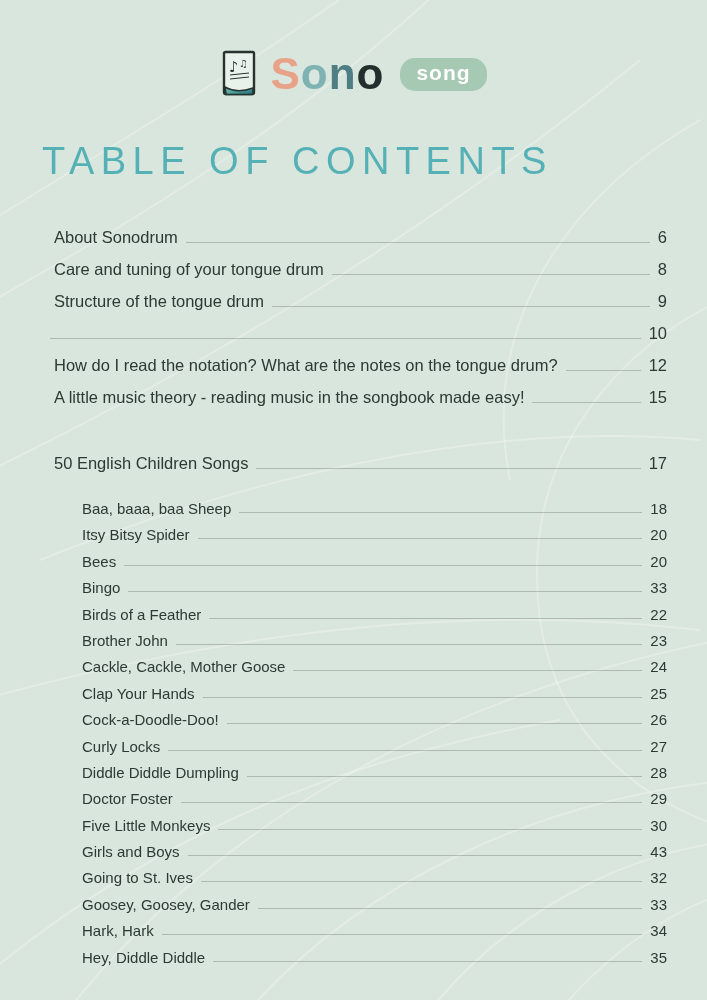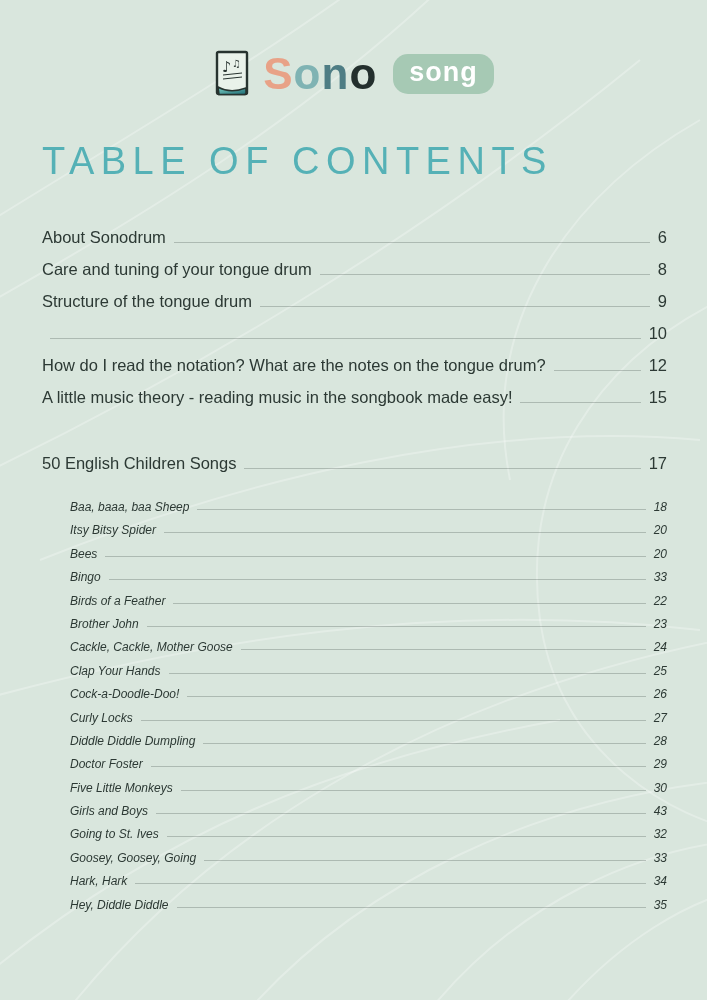--- a/index.html
+++ b/index.html
@@ -20,47 +20,47 @@
     gap:14px;padding-top:46px;height:56px;
   }
   .logo-icon{display:block;}
   .wordmark{font-size:44px;font-weight:700;letter-spacing:1px;line-height:1;display:flex;}
   .wordmark .l1{color:#e8a287;}
   .wordmark .l2{color:#7fb3b3;}
   .wordmark .l3{color:#4e7d84;}
   .wordmark .l4{color:#232f2d;}
   .badge{
     background:#a6c9b4;color:#ffffff;
-    font-size:27px;font-weight:700;letter-spacing:1px;
+    font-size:21px;font-weight:700;letter-spacing:1px;
     padding:3px 16px 6px 16px;border-radius:15px;margin-left:2px;
   }
 
   
   .toc-title{
     margin:38px 0 0 0;
     font-size:38px;font-weight:400;
     letter-spacing:6.5px;
     color:#55b1b6;
   }
 
   
   .toc{margin-top:45px;}
   .toc-row{display:flex;align-items:flex-end;}
-  .toc-row .title{white-space:nowrap;}
+  .toc-row .title{white-space:nowrap;margin-left:12px;}
   .toc-row .leader{
     flex:1;margin:0 8px;
     border-bottom:1.3px solid rgba(44,57,53,.25);
     transform:translateY(-4px);
   }
   .toc-row .pagenum{white-space:nowrap;}
   .main-list .toc-row{font-size:16.5px;margin-bottom:13px;}
   .section-row{font-size:16.5px;margin-top:47px;justify-content:flex-end;}
   .song-list{margin-top:27px;padding-left:28px;}
   .song-list .toc-row{
-    font-size:12px;font-style:italic;margin-bottom:9.4px;
+    font-size:15px;margin-bottom:9.4px;
   }
 </style>
 </head>
 <body>
 
 <svg class="bg-pattern" width="707" height="1000" viewBox="0 0 707 1000" fill="none" xmlns="http://www.w3.org/2000/svg">
   <g stroke="#ffffff" stroke-opacity="0.28" stroke-width="2" fill="none">
     <path d="M-40,240 C120,140 260,60 380,-30"></path>
     <path d="M-60,330 C140,220 320,110 470,-40"></path>
     <path d="M-30,480 C180,380 420,240 640,60"></path>
@@ -236,21 +236,21 @@
           <span class="pagenum">43</span>
         </div>
 
         <div class="toc-row">
           <span class="title">Going to St. Ives</span>
           <span class="leader"></span>
           <span class="pagenum">32</span>
         </div>
 
         <div class="toc-row">
-          <span class="title">Goosey, Goosey, Going</span>
+          <span class="title">Goosey, Goosey, Gander</span>
           <span class="leader"></span>
           <span class="pagenum">33</span>
         </div>
 
         <div class="toc-row">
           <span class="title">Hark, Hark</span>
           <span class="leader"></span>
           <span class="pagenum">34</span>
         </div>
 

